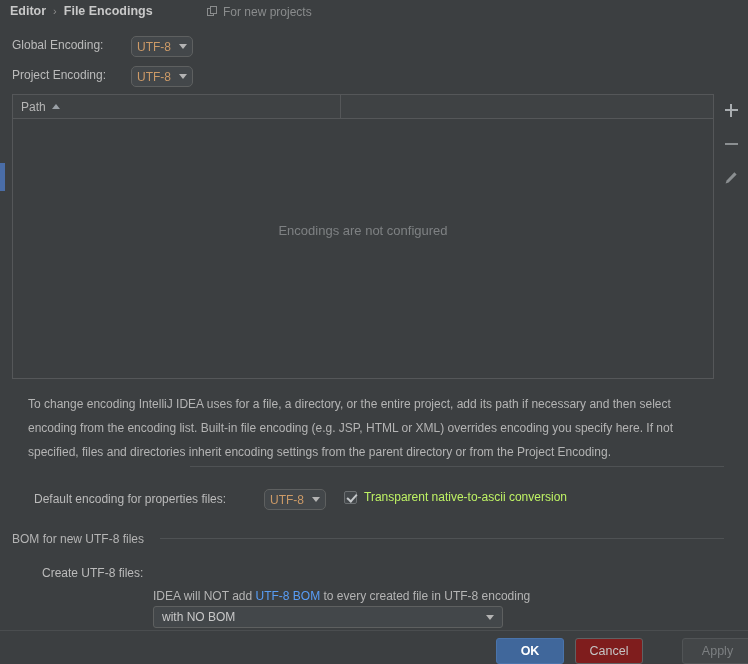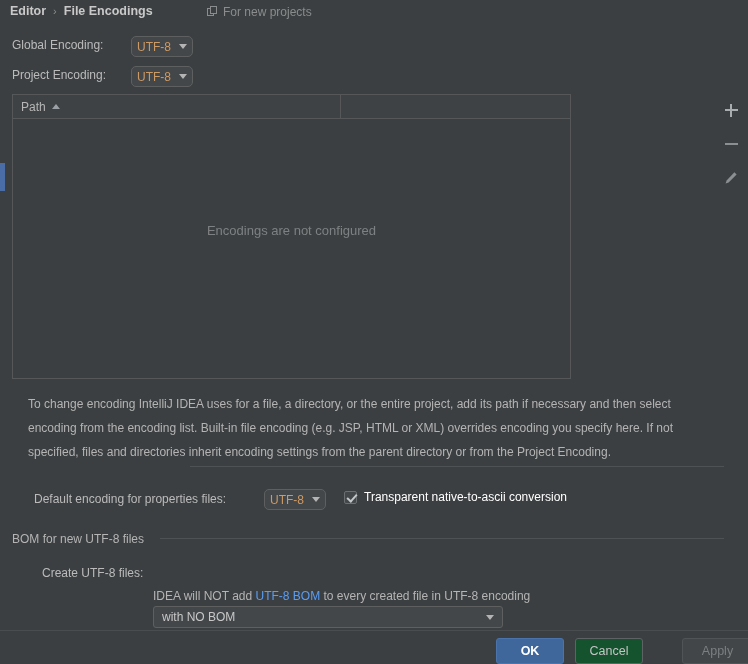--- a/index.html
+++ b/index.html
@@ -54,21 +54,21 @@
     border-right: 4.5px solid transparent;
     border-top: 5px solid #b4b4b4;
     flex: none;
   }
   #combo-global { left: 131px; top: 36px; }
   #combo-project { left: 131px; top: 66px; }
 
   
   .table-wrap {
     position: absolute; left: 12px; top: 94px;
-    width: 559px; height: 285px;
+    width: 702px; height: 285px;
     border: 1px solid #555759; background: #3c3f41;
   }
   .thead {
     height: 24px; display: flex; align-items: stretch;
     border-bottom: 1px solid #555759; background: #3f4244;
   }
   .th {
     display: flex; align-items: center; gap: 6px;
     padding: 0 8px; color: #b6b6b6; font-size: 12px;
     white-space: nowrap;
@@ -139,21 +139,21 @@
     width: 13px; height: 13px; border: 1px solid #6b6f71;
     border-radius: 2px; background: #43474a;
     position: relative; flex: none;
   }
   .cbox.checked::after {
     content: ""; position: absolute;
     left: 3.5px; top: 0.5px; width: 4px; height: 8px;
     border: solid #c5c8ca; border-width: 0 2px 2px 0;
     transform: rotate(42deg);
   }
-  .cbox-label { color: #ffffff; font-size: 12px; white-space: nowrap; }
+  .cbox-label { color: #bef264; font-size: 12px; white-space: nowrap; }
 
   
   #bom-title { left: 12px; top: 532px; }
   #bom-line  { left: 160px; top: 538px; width: 564px; }
 
   #bom-label { position: absolute; left: 42px; top: 566px; }
   .combo-wide {
     position: absolute; left: 153px; top: 562px;
     width: 350px; height: 22px;
     border: 1px solid #5e6060; border-radius: 3px;
@@ -181,21 +181,21 @@
     align-items: center; justify-content: center;
     font-size: 12.5px; cursor: default; white-space: nowrap;
   }
   #btn-ok {
     left: 496px; top: 638px; width: 68px;
     background: #40679b; border: 1px solid #4a74ab; color: #ffffff;
     font-weight: bold;
   }
   #btn-cancel {
     left: 575px; top: 638px; width: 68px;
-    background: #14532d; border: 1px solid #5e6264; color: #c4c4c4;
+    background: #7f1d1d; border: 1px solid #5e6264; color: #c4c4c4;
   }
   #btn-apply {
     left: 654px; top: 638px; width: 71px;
     background: #434648; border: 1px solid #515456; color: #7c7f81; margin-left: 28px;
   }
 
   
   .left-scroll {
     position: absolute; left: 0px; top: 163px;
     width: 5px; height: 28px; background: #4a6da7;

